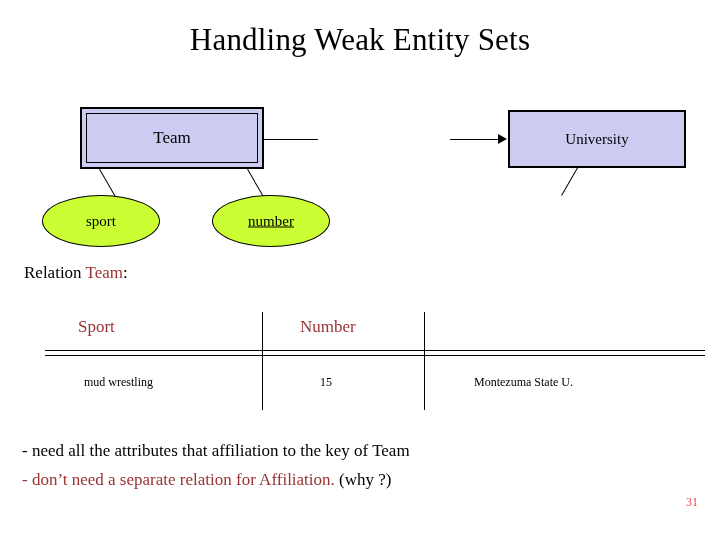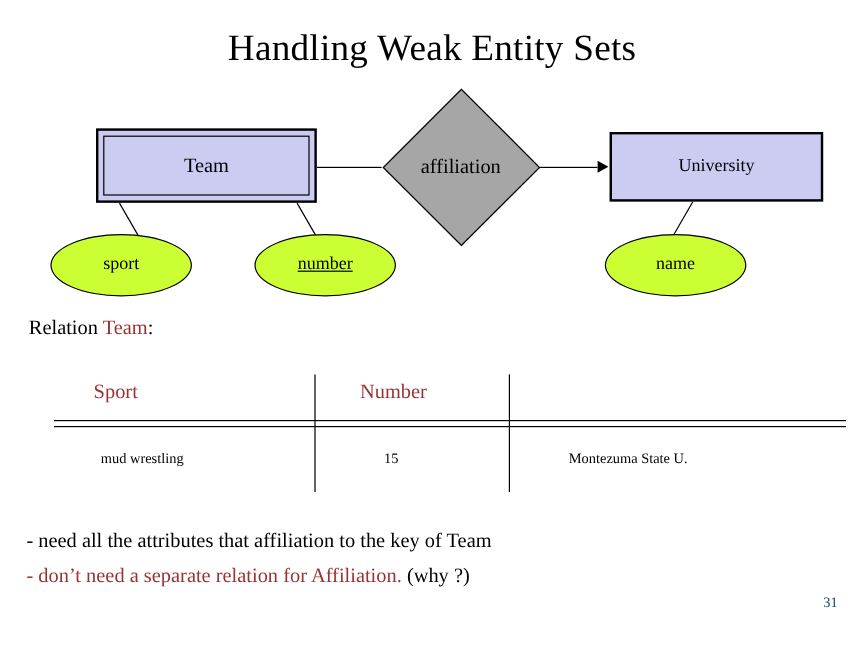--- a/index.html
+++ b/index.html
@@ -193,21 +193,21 @@
   }
   .bullet-1 { top: 441px; color: #000000; }
   .bullet-2 { top: 470px; color: #000000; }
   .bullet-2 .red { color: #993333; }
 
   .page-num {
     position: absolute;
     right: 22px;
     top: 495px;
     font-size: 12px;
-    color: #0c4a6e;
+    color: #ef4444;
   }
 </style>
 </head>
 <body>
 
 <div id="slide">
 
   <div class="title">Handling Weak Entity Sets</div>
 
   <div class="line" style="left:264px; top:139px; width:54px;"></div>
@@ -216,37 +216,30 @@
 
   <div class="line" style="left:100px; top:169px; width:32px; transform:rotate(60deg);"></div>
   <div class="line" style="left:248px; top:169px; width:32px; transform:rotate(60deg);"></div>
   <div class="line" style="left:578px; top:168px; width:32px; transform:rotate(120deg);"></div>
 
   <div class="entity-box weak-box">
     <div class="inner"></div>
     <div class="entity-label">Team</div>
   </div>
 
-  <div class="diamond-wrap">
-    <div class="diamond"></div>
-    <div class="diamond-label">affiliation</div>
-  </div>
 
   <div class="univ-box">
     <div class="univ-label">University</div>
   </div>
 
   <div class="attr attr-sport">
     <span>sport</span>
   </div>
   <div class="attr attr-number">
     <span>number</span>
-  </div>
-  <div class="attr attr-name">
-    <span>name</span>
   </div>
 
   <div class="relation-caption">
     <span>Relation </span><span class="rel-name">Team</span><span>:</span>
   </div>
 
   <div class="tbl-header hdr-sport">Sport</div>
   <div class="tbl-header hdr-number">Number</div>
 
   <div class="rule rule-1"></div>

